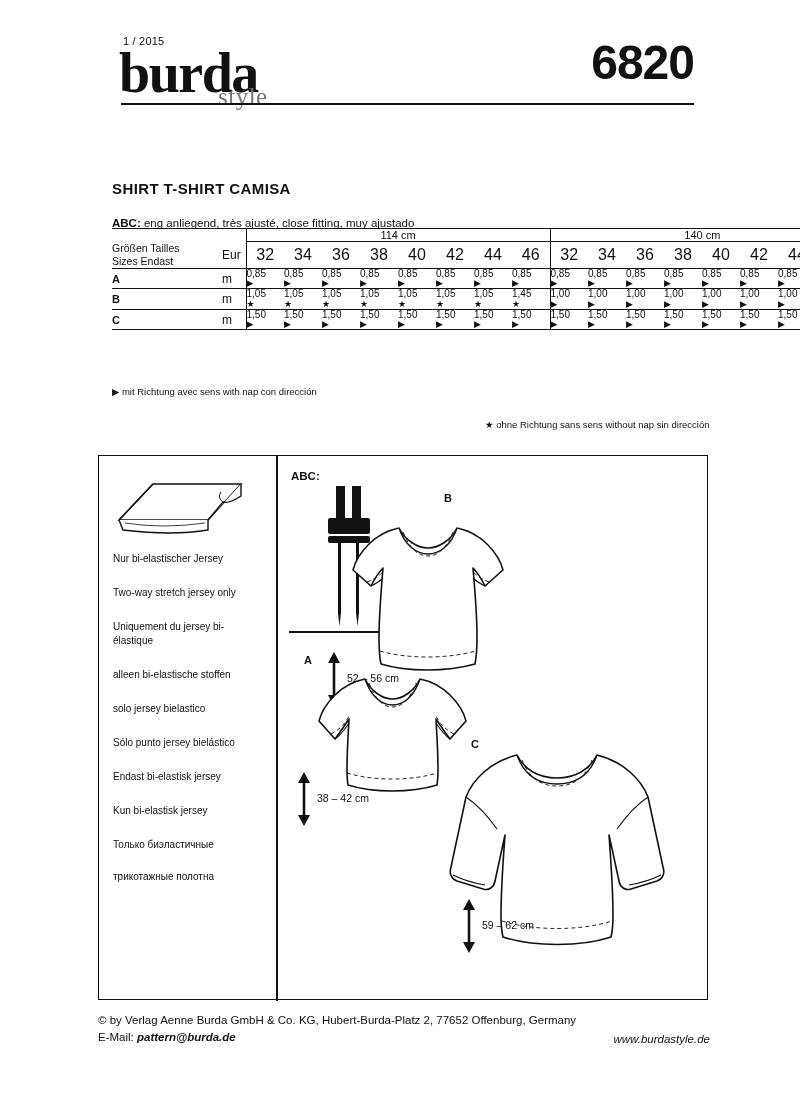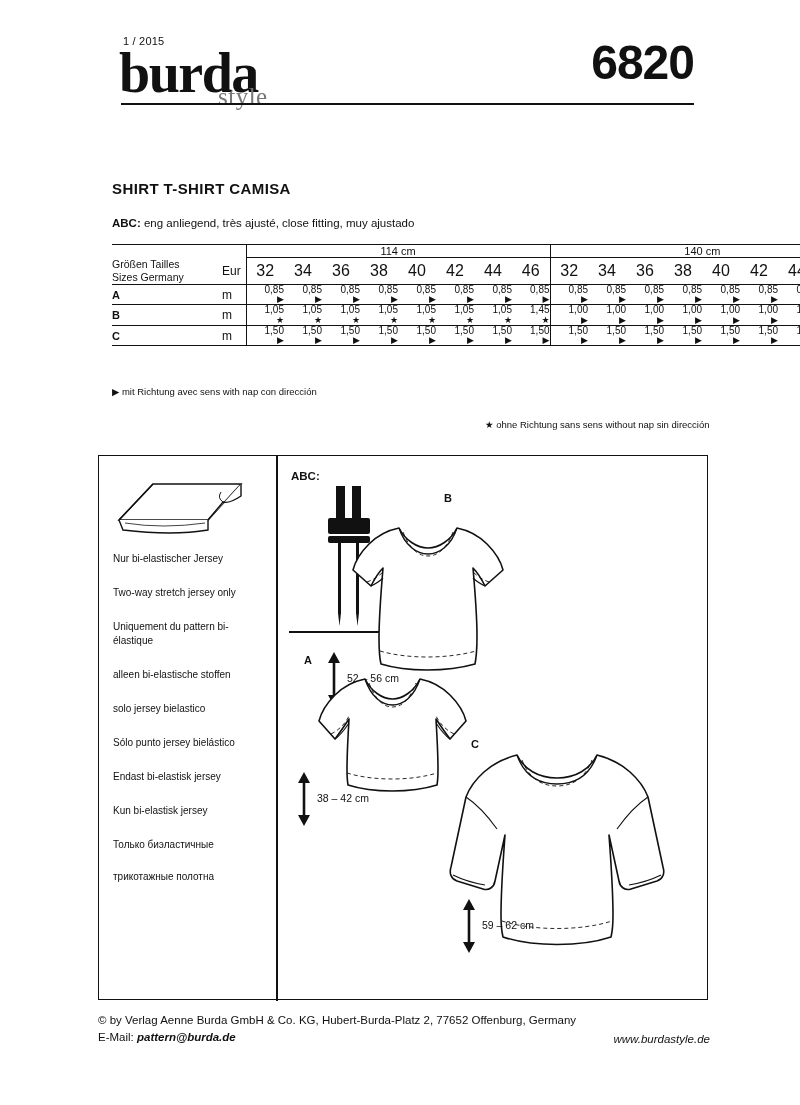--- a/index.html
+++ b/index.html
@@ -49,42 +49,41 @@
   }
   .title-sub {
     margin-top: 20px; font-size: 11.5px; color: #111;
   }
   .title-sub b { font-weight: bold; }
 
   
   .table-wrap {
     position: absolute; left: 112px; top: 228px; width: 596px;
     font-size: 10px;
-    margin-top: 16px;
   }
   table.sizes { border-collapse: collapse; width: 596px; table-layout: fixed; }
   table.sizes td, table.sizes th { padding: 0; }
   .tb-top { border-top: 1.2px solid #111; }
   .tb-bot { border-bottom: 1.2px solid #111; }
   .thin-bot { border-bottom: .8px solid #111; }
   .vline { border-left: 1.2px solid #111; }
   .width-head {
     text-align: center; font-size: 11px; padding: 3px 0 4px 0;
     border-bottom: .8px solid #111;
   }
   .row-label {
     font-size: 10.5px; line-height: 1.25; padding: 4px 2px 4px 3px;
     white-space: nowrap;
   }
   .unit { font-size: 12px; text-align: left; padding-left: 3px; }
   .size-num {
     text-align: center; font-size: 16px; padding: 3px 0 0 0;
   }
   .cell {
-    text-align: right; font-size: 10px; line-height: 1.05;
+    text-align: left; font-size: 10px; line-height: 1.05;
     padding: 3px 0 3px 0;
   }
   .cell .val { display:block; }
   .cell .sym { display:block; font-size: 9px; line-height: 1; }
   .letter { font-weight: bold; font-size: 11px; padding-left: 3px; }
   .legend {
     position: absolute; left: 112px; top: 386px; width: 600px;
     font-size: 9.5px; color: #111;
   }
   .legend .l-left { position:absolute; left: 0; top: 0; }
@@ -167,21 +166,21 @@
       <tbody>
           <tr>
         <td class="tb-top"></td>
         <td class="tb-top"></td>
         <td class="tb-top width-head vline" colspan="8">114 cm</td>
         <td class="tb-top width-head vline" colspan="8">140 cm</td>
       </tr>
       <tr>
         <td class="row-label thin-bot">
           <span>Größen  Tailles</span><br>
-          <span>Sizes  Germany</span>
+          <span>Sizes  Endast</span>
         </td>
         <td class="unit thin-bot">Eur</td>
         <td class="size-num thin-bot vline">32</td>
         <td class="size-num thin-bot">34</td>
         <td class="size-num thin-bot">36</td>
         <td class="size-num thin-bot">38</td>
         <td class="size-num thin-bot">40</td>
         <td class="size-num thin-bot">42</td>
         <td class="size-num thin-bot">44</td>
         <td class="size-num thin-bot">46</td>
@@ -411,21 +410,21 @@
           <path d="M6 46 L40 10" fill="none" stroke="#111" stroke-width="1.4"></path>
           <path d="M95 46 L95 56 Q60 62 10 56 L6 46" fill="#ffffff" stroke="#111" stroke-width="1.4"></path>
           <path d="M128 10 L128 22 Q116 30 110 28 L95 46" fill="#ffffff" stroke="#111" stroke-width="1.4"></path>
           <path d="M110 28 Q104 24 108 18" fill="none" stroke="#111" stroke-width="1"></path>
           <path d="M12 49 Q50 55 92 49" fill="none" stroke="#111" stroke-width="0.8"></path>
         </svg>
       </div>
       <div class="fabric-lines">
         <div>Nur bi-elastischer Jersey</div>
         <div>Two-way stretch jersey only</div>
-        <div>Uniquement du pattern bi-élastique</div>
+        <div>Uniquement du jersey bi-élastique</div>
         <div>alleen bi-elastische stoffen</div>
         <div>solo jersey bielastico</div>
         <div>Sólo punto jersey bielástico</div>
         <div>Endast bi-elastisk jersey</div>
         <div>Kun bi-elastisk jersey</div>
         <div class="two">Только биэластичные</div>
         <div>трикотажные полотна</div>
       </div>
     </div>
 

